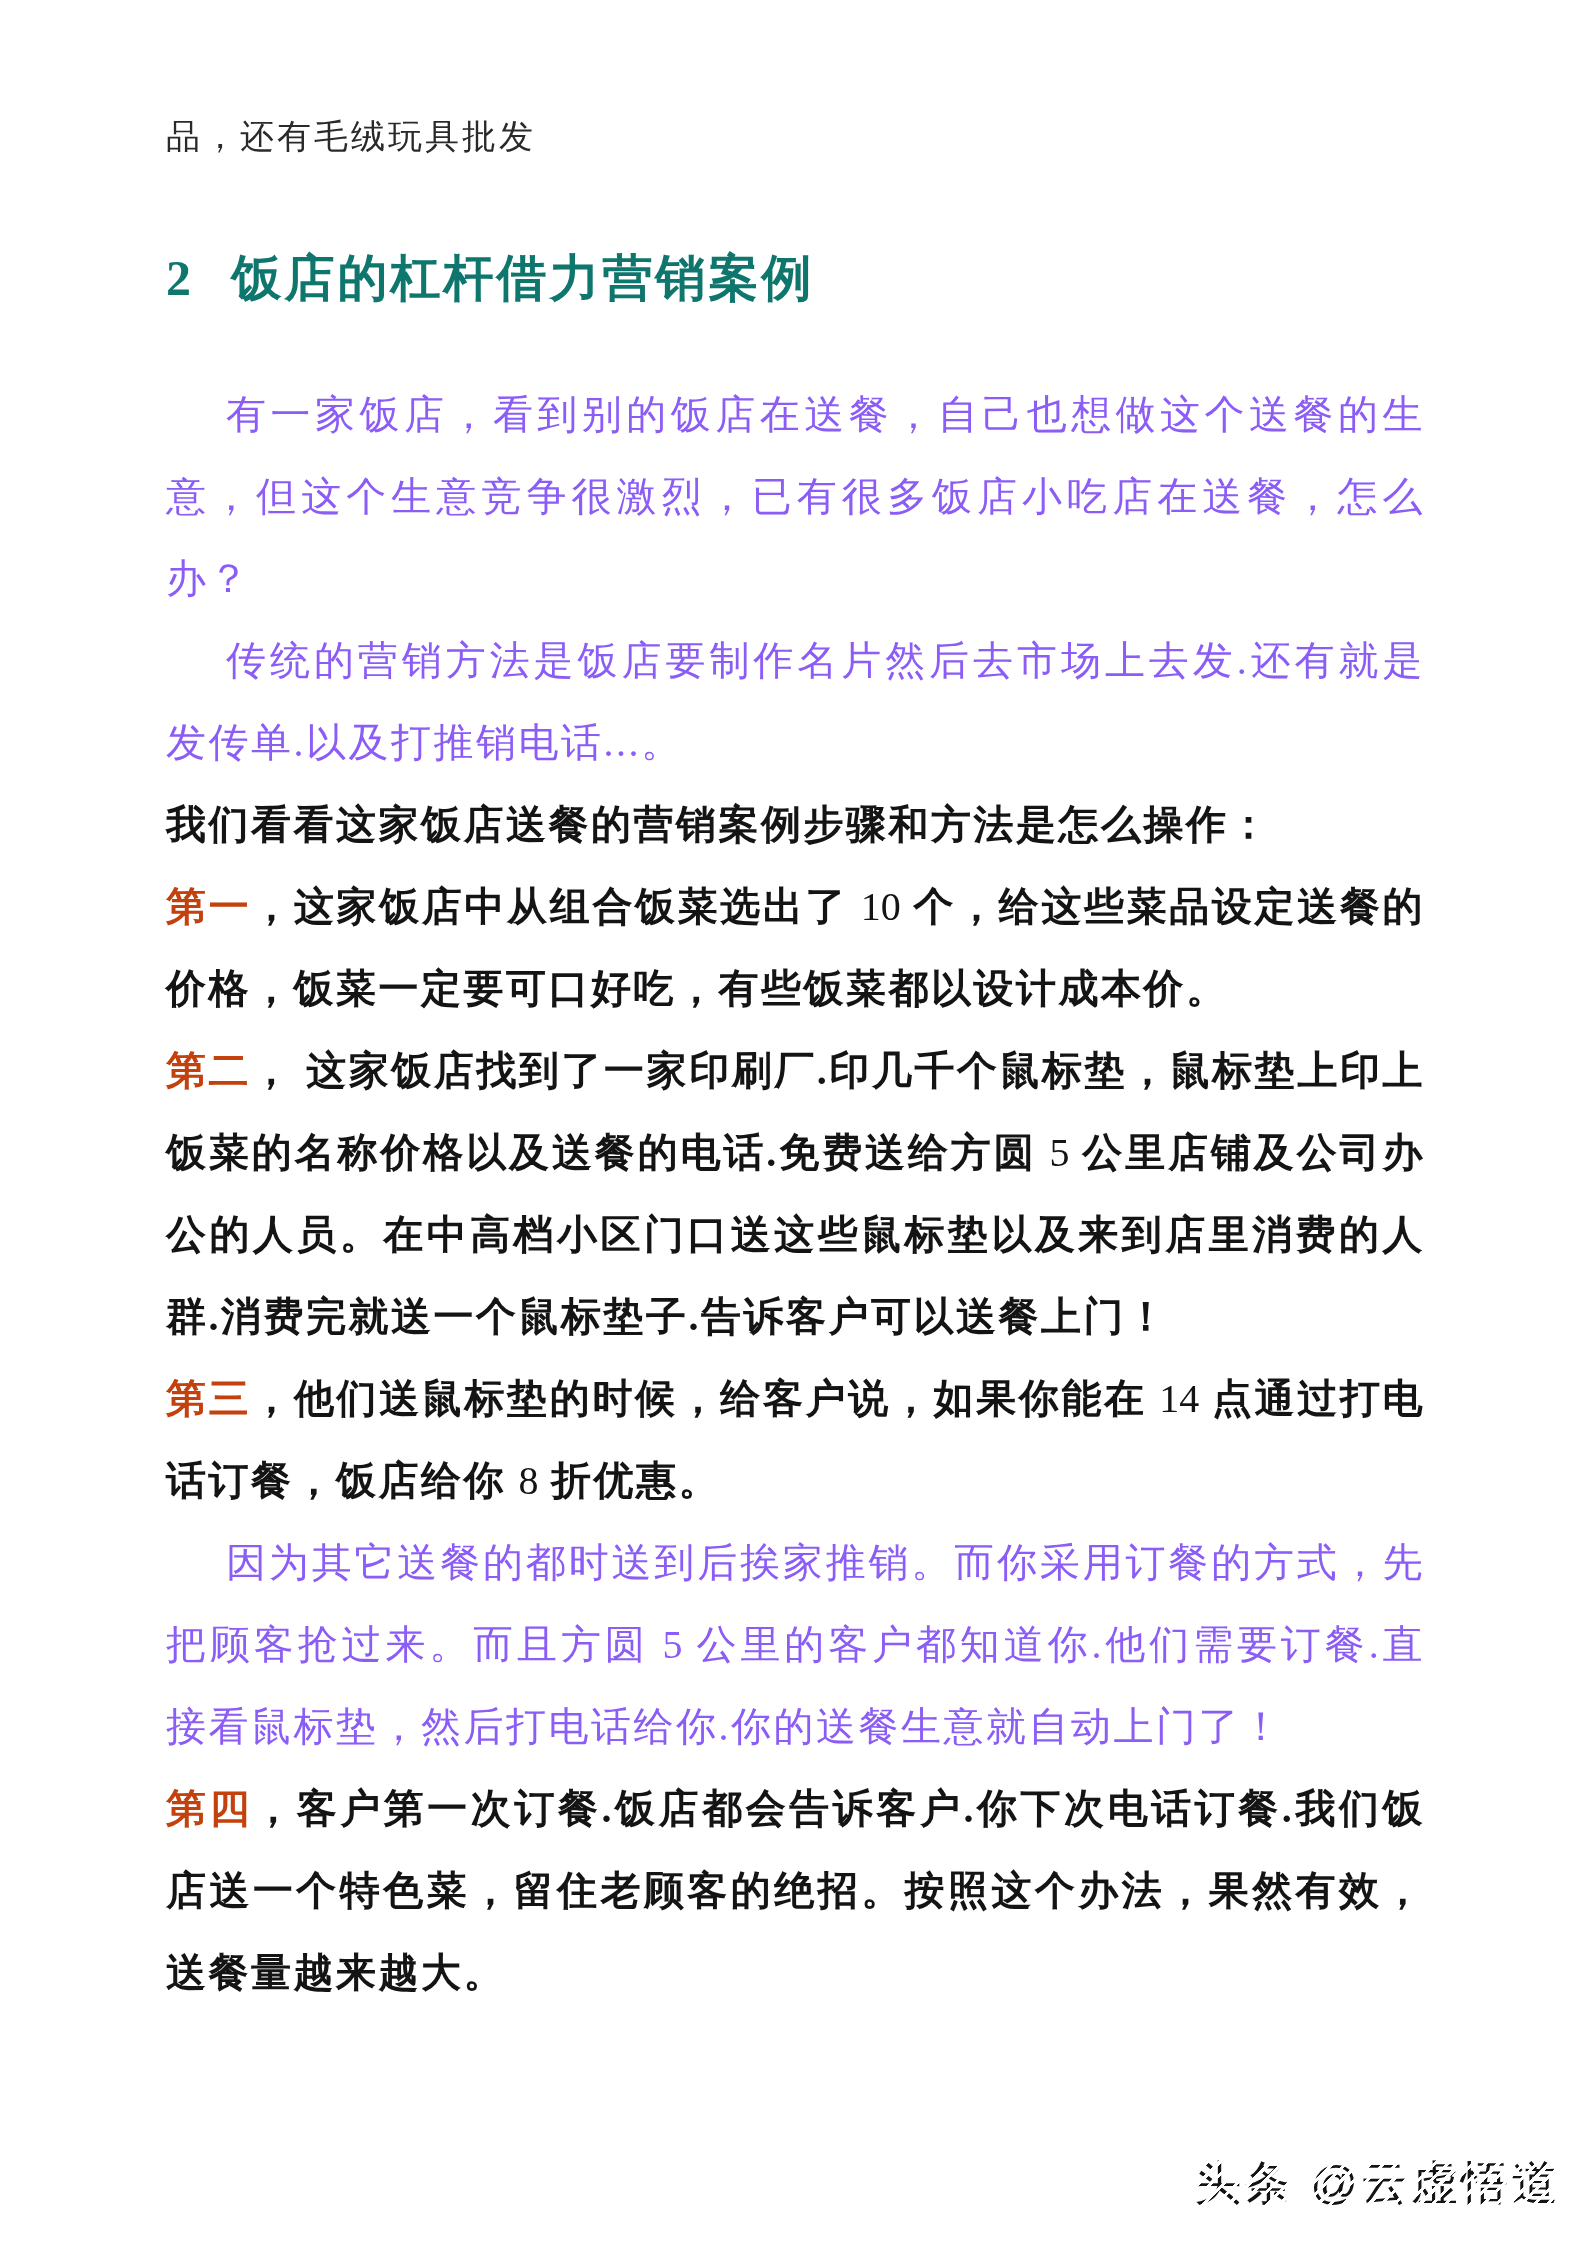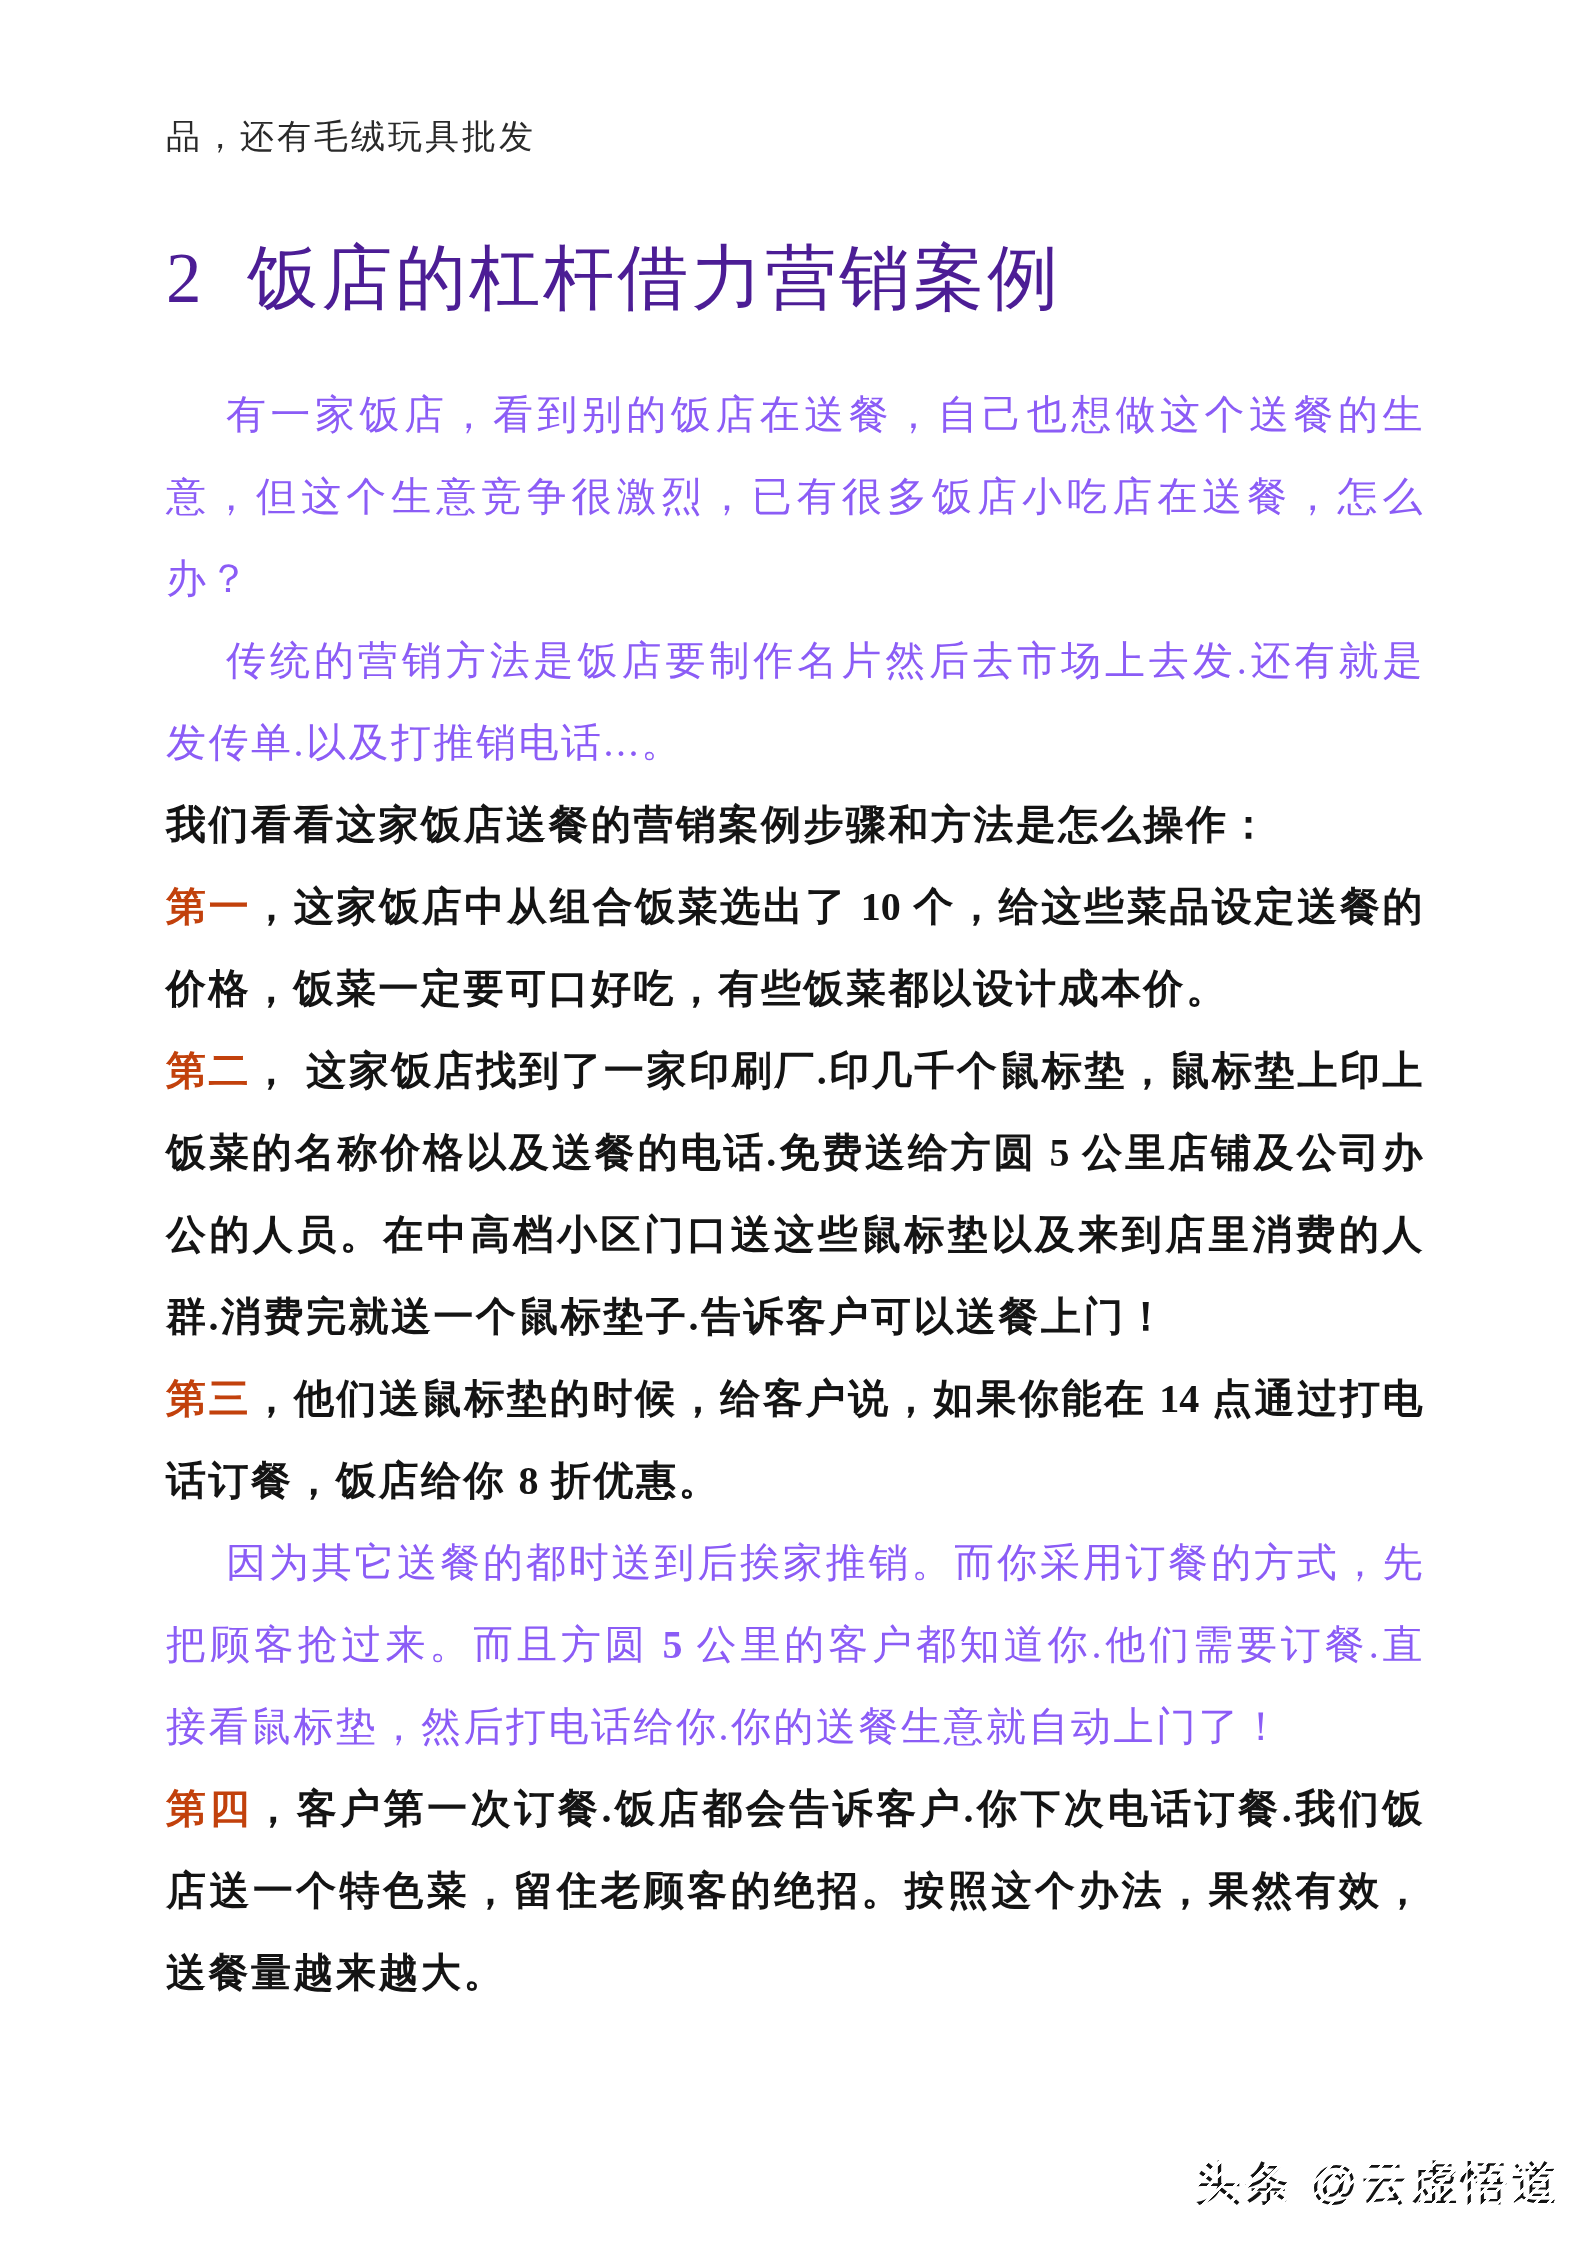--- a/index.html
+++ b/index.html
@@ -21,46 +21,46 @@
   .frag {
     margin: 0;
     padding-top: 116px;
     font-size: 34px;
     line-height: 42px;
     letter-spacing: 3px;
     color: #2a2a2a;
   }
   .heading {
     margin: 86px 0 62px 0;
-    font-size: 71px;
+    font-size: 50px;
     line-height: 68px;
-    font-weight: 400;
+    font-weight: 700;
     letter-spacing: 3px;
     word-spacing: 22px;
-    color: #4c1d95;
+    color: #0f766e;
   }
   .body {
     margin: 0;
     font-size: 40px;
     line-height: 82px;
     text-align: justify;
     letter-spacing: 2.5px;
   }
   .ind {
     text-indent: 60px;
     font-weight: 400;
     color: #8b5cf6;
   }
   .strong {
     font-weight: 600;
     color: #141414;
   }
   .seg-red { color: #c2410c; }
   .seg-num {
-    font-weight: 700;
+    font-weight: 400;
     font-family: "Liberation Serif", serif;
     letter-spacing: 0;
   }
   .watermark {
     position: absolute;
     right: 26px;
     bottom: 30px;
     font-family: "Liberation Sans", "DejaVu Sans", sans-serif;
     font-weight: 400;
     font-size: 47px;

